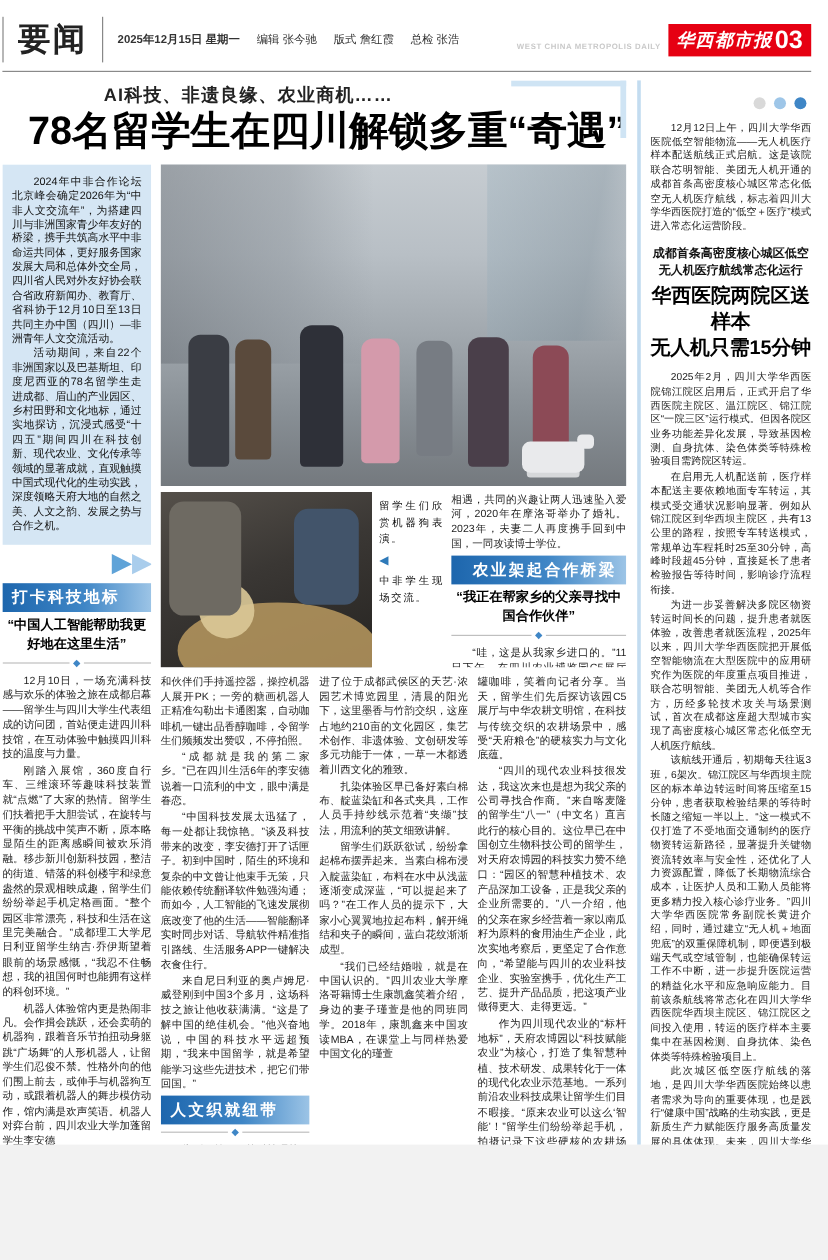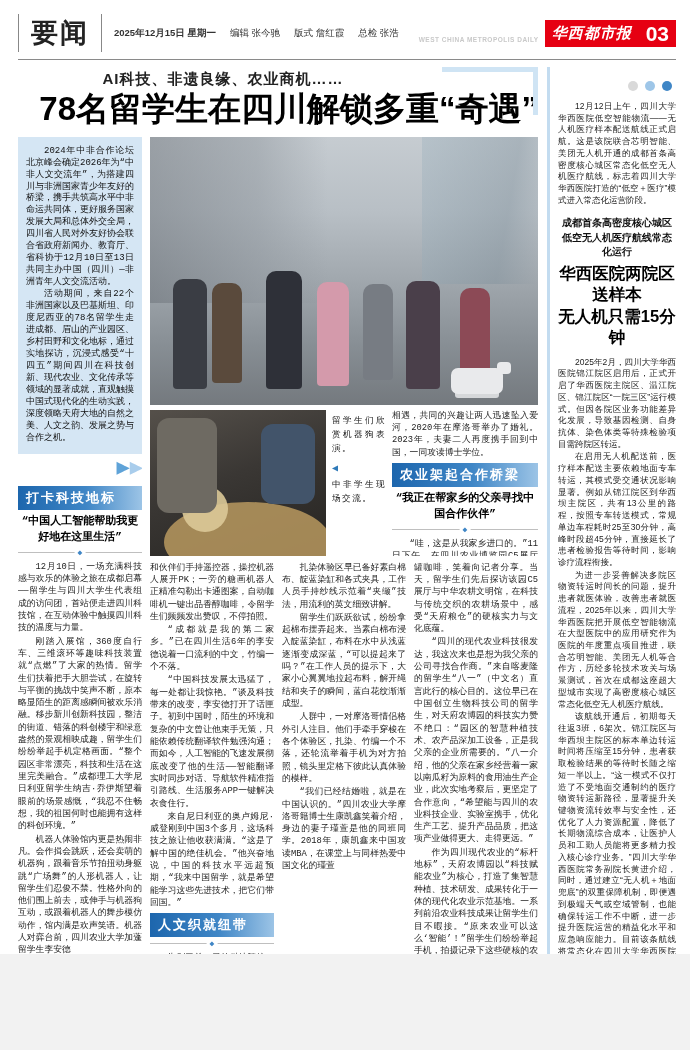--- a/index.html
+++ b/index.html
@@ -1,49 +1,49 @@
 <!DOCTYPE html>
 <html><head>
 <meta charset="utf-8">
 <style>
   * { margin:0; padding:0; box-sizing:border-box; }
   html,body { background:#f2f2f2; }
   body { font-family:"Liberation Sans","DejaVu Sans",sans-serif; }
   .page { position:relative; width:690px; height:954px; background:#fff; margin:0 auto;
-          padding:14px 14px 0 18px; overflow:hidden; color:#1a1a1a; }
+          padding:14px 14px 0 2px; overflow:hidden; color:#1a1a1a; }
 
   
   .hdr { display:flex; align-items:center; border-bottom:1.5px solid #8a8a8a; padding-bottom:7px; }
   .hdr-section { font-size:27px; font-weight:bold; letter-spacing:2px; color:#222;
                  border-left:1.5px solid #888; border-right:1.5px solid #888; padding:1px 12px; }
   .hdr-date { font-size:9.5px; color:#333; margin-left:12px; display:flex; gap:14px; }
   .hdr-date b { font-weight:bold; }
   .hdr-right { margin-left:auto; display:flex; align-items:flex-end; gap:6px; }
   .hdr-en { font-size:6.5px; font-weight:bold; color:#c9c9c9; letter-spacing:.5px; padding-bottom:4px; }
-  .hdr-red { background:#e60012; display:flex; align-items:center; gap:14px; padding:3px 7px; }
+  .hdr-red { background:#e60012; display:flex; align-items:center; gap:2px; padding:3px 7px; }
   .hdr-cn { font-family:"DejaVu Serif","Liberation Serif",serif; font-style:italic; font-weight:bold;
             color:#fff; font-size:15px; letter-spacing:1px; }
   .hdr-no { font-size:21px; font-weight:900; color:#fff; line-height:1; }
 
   
   .content { display:flex; gap:9px; margin-top:7px; height:985px; }
   .main { position:relative; width:520px; height:100%; overflow:hidden; padding-bottom:44px; }
   .sidebar { flex:1; height:100%; overflow:hidden; border-left:3px solid #c3dcf0; padding-left:8px; }
 
   
   .hl-block { position:relative; padding:3px 0 8px; }
   .deco { position:absolute; right:0; top:0; width:96px; height:48px;
           border-top:5px solid #cfe4f4; border-right:5px solid #cfe4f4; }
   .kicker { text-align:center; font-size:15px; font-weight:bold; color:#222; letter-spacing:1px;
             margin-right:110px; }
   .headline { font-size:33px; font-weight:900; letter-spacing:0px; color:#000; text-align:right;
               line-height:1.2; white-space:nowrap; }
 
   
-  .main-body { display:flex; gap:8px; height:868px;font-family:Liberation Mono, monospace; }
+  .main-body { display:flex; gap:8px; height:868px; }
   p.para { font-size:8.8px; line-height:1.4; text-align:justify; text-indent:2em; color:#1c1c1c;
            margin-bottom:1px; }
   p.noindent { text-indent:0; }
   .byline { font-weight:bold; }
 
   .col1 { width:124px; flex:none; overflow:hidden; }
   .intro-box { background:#d5e6f4; padding:9px 8px; }
   .intro-box p { font-size:9px; line-height:1.33; text-align:justify; text-indent:2em; color:#111; }
   .chevrons { text-align:right; padding:4px 6px 2px 0; line-height:1; }
   .chevrons span { font-size:22px; letter-spacing:-7px; }
@@ -90,21 +90,21 @@
   .sp-fig { position:absolute; left:4%; top:6%; width:60px; height:95px; border-radius:12px;
             background:#6e6a62; }
   .sp-fig2 { position:absolute; right:6%; top:10%; width:54px; height:80px; border-radius:12px;
              background:#42546a; }
 
   .captions { width:54px; flex:none; padding-top:4px; }
   .cap { font-size:8.6px; line-height:1.65; letter-spacing:1.5px; color:#111; text-align:justify; }
   .cap-arrow { color:#2f7ab9; font-size:10px; margin:6px 0 4px; }
 
   .minicol { flex:1; min-width:0; overflow:hidden; }
-  .minicol .sec-header { text-align:left; }
+  .minicol .sec-header { text-align:right; }
 
   .band2 { display:flex; gap:8px; flex:1; margin-top:6px; min-height:0; }
   .band2 .bcol { flex:1 1 0; min-width:0; overflow:hidden; }
 
   .bottom-bar { position:absolute; left:0; right:0; bottom:26px; height:12px; background:#8db9de; }
 
   
   .dots { display:flex; gap:7px; justify-content:flex-end; padding:14px 4px 10px 0; }
   .dots i { width:10px; height:10px; border-radius:50%; display:block; }
   .d1 { background:#d9d9d9; } .d2 { background:#9ec6e8; } .d3 { background:#3f86c6; }
@@ -200,34 +200,34 @@
               <div class="sec-divider">
                   <i>◆</i>
                 </div>
               <p class="para">“哇，这是从我家乡进口的。”11日下午，在四川农业博览园C5展厅内，一位来自埃塞俄比亚的留学生拿起一</p>
             </div>
           </div>
 
           <div class="band2">
             <div class="bcol">
               <p class="para noindent">和伙伴们手持遥控器，操控机器人展开PK；一旁的糖画机器人正精准勾勒出卡通图案，自动咖啡机一键出品香醇咖啡，令留学生们频频发出赞叹，不停拍照。</p>
-              <p class="para">“成都就是我的第二家乡。”已在四川生活6年的李安德说着一口流利的中文，竹编一个不落。</p>
+              <p class="para">“成都就是我的第二家乡。”已在四川生活6年的李安德说着一口流利的中文，眼中满是眷恋。</p>
               <p class="para">“中国科技发展太迅猛了，每一处都让我惊艳。”谈及科技带来的改变，李安德打开了话匣子。初到中国时，陌生的环境和复杂的中文曾让他束手无策，只能依赖传统翻译软件勉强沟通；而如今，人工智能的飞速发展彻底改变了他的生活——智能翻译实时同步对话、导航软件精准指引路线、生活服务APP一键解决衣食住行。</p>
               <p class="para">来自尼日利亚的奥卢姆尼·威登刚到中国3个多月，这场科技之旅让他收获满满。“这是了解中国的绝佳机会。”他兴奋地说，中国的科技水平远超预期，“我来中国留学，就是希望能学习这些先进技术，把它们带回国。”</p>
               <div class="sec-header">人文织就纽带</div>
               <div class="sec-divider">
                   <i>◆</i>
                 </div>
               <p class="para">告别了前一日的科技硬核，留学生们转身投入非遗的“怀抱”，在指尖互动中感受四川人文的独特魅力。</p>
 
             </div>
             <div class="bcol">
+              <p class="para noindent">进了位于成都武侯区的天艺·浓园艺术博览园里，清晨的阳光下，这里墨香与竹韵交织，这座占地约210亩的文化园区，集艺术创作、非遗体验、文创研发等多元功能于一体，一草一木都透着川西文化的雅致。</p>
               <p class="para">扎染体验区早已备好素白棉布、靛蓝染缸和各式夹具，工作人员手持纱线示范着“夹缬”技法，用流利的英文细致讲解。</p>
               <p class="para">留学生们跃跃欲试，纷纷拿起棉布摆弄起来。当素白棉布浸入靛蓝染缸，布料在水中从浅蓝逐渐变成深蓝，“可以提起来了吗？”在工作人员的提示下，大家小心翼翼地拉起布料，解开绳结和夹子的瞬间，蓝白花纹渐渐成型。</p>
-              <p class="para">人群中，一对摩洛哥情侣格外引人注目。他们手牵手穿梭在各个体验区，扎染、竹编一个不落，还轮流举着手机为对方拍照，镜头里定格下彼此认真体验的模样。</p>
               <p class="para">“我们已经结婚啦，就是在中国认识的。”四川农业大学摩洛哥籍博士生康凯鑫笑着介绍，身边的妻子瑾萱是他的同班同学。2018年，康凯鑫来中国攻读MBA，在课堂上与同样热爱中国文化的瑾萱</p>
             </div>
             <div class="bcol">
               <p class="para noindent">罐咖啡，笑着向记者分享。当天，留学生们先后探访该园C5展厅与中华农耕文明馆，在科技与传统交织的农耕场景中，感受“天府粮仓”的硬核实力与文化底蕴。</p>
               <p class="para">“四川的现代农业科技很发达，我这次来也是想为我父亲的公司寻找合作商。”来自喀麦隆的留学生“八一”（中文名）直言此行的核心目的。这位早已在中国创立生物科技公司的留学生，对天府农博园的科技实力赞不绝口：“园区的智慧种植技术、农产品深加工设备，正是我父亲的企业所需要的。”八一介绍，他的父亲在家乡经营着一家以南瓜籽为原料的食用油生产企业，此次实地考察后，更坚定了合作意向，“希望能与四川的农业科技企业、实验室携手，优化生产工艺、提升产品品质，把这项产业做得更大、走得更远。”</p>
               <p class="para">作为四川现代农业的“标杆地标”，天府农博园以“科技赋能农业”为核心，打造了集智慧种植、技术研发、成果转化于一体的现代化农业示范基地。一系列前沿农业科技成果让留学生们目不暇接。“原来农业可以这么‘智能’！”留学生们纷纷举起手机，拍摄记录下这些硬核的农耕场景，不时围着工作人员询问技术细节。</p>
               <p class="para byline">华西都市报-封面新闻记者 杨芮雯 走得更远</p>
             </div>
           </div>
 

